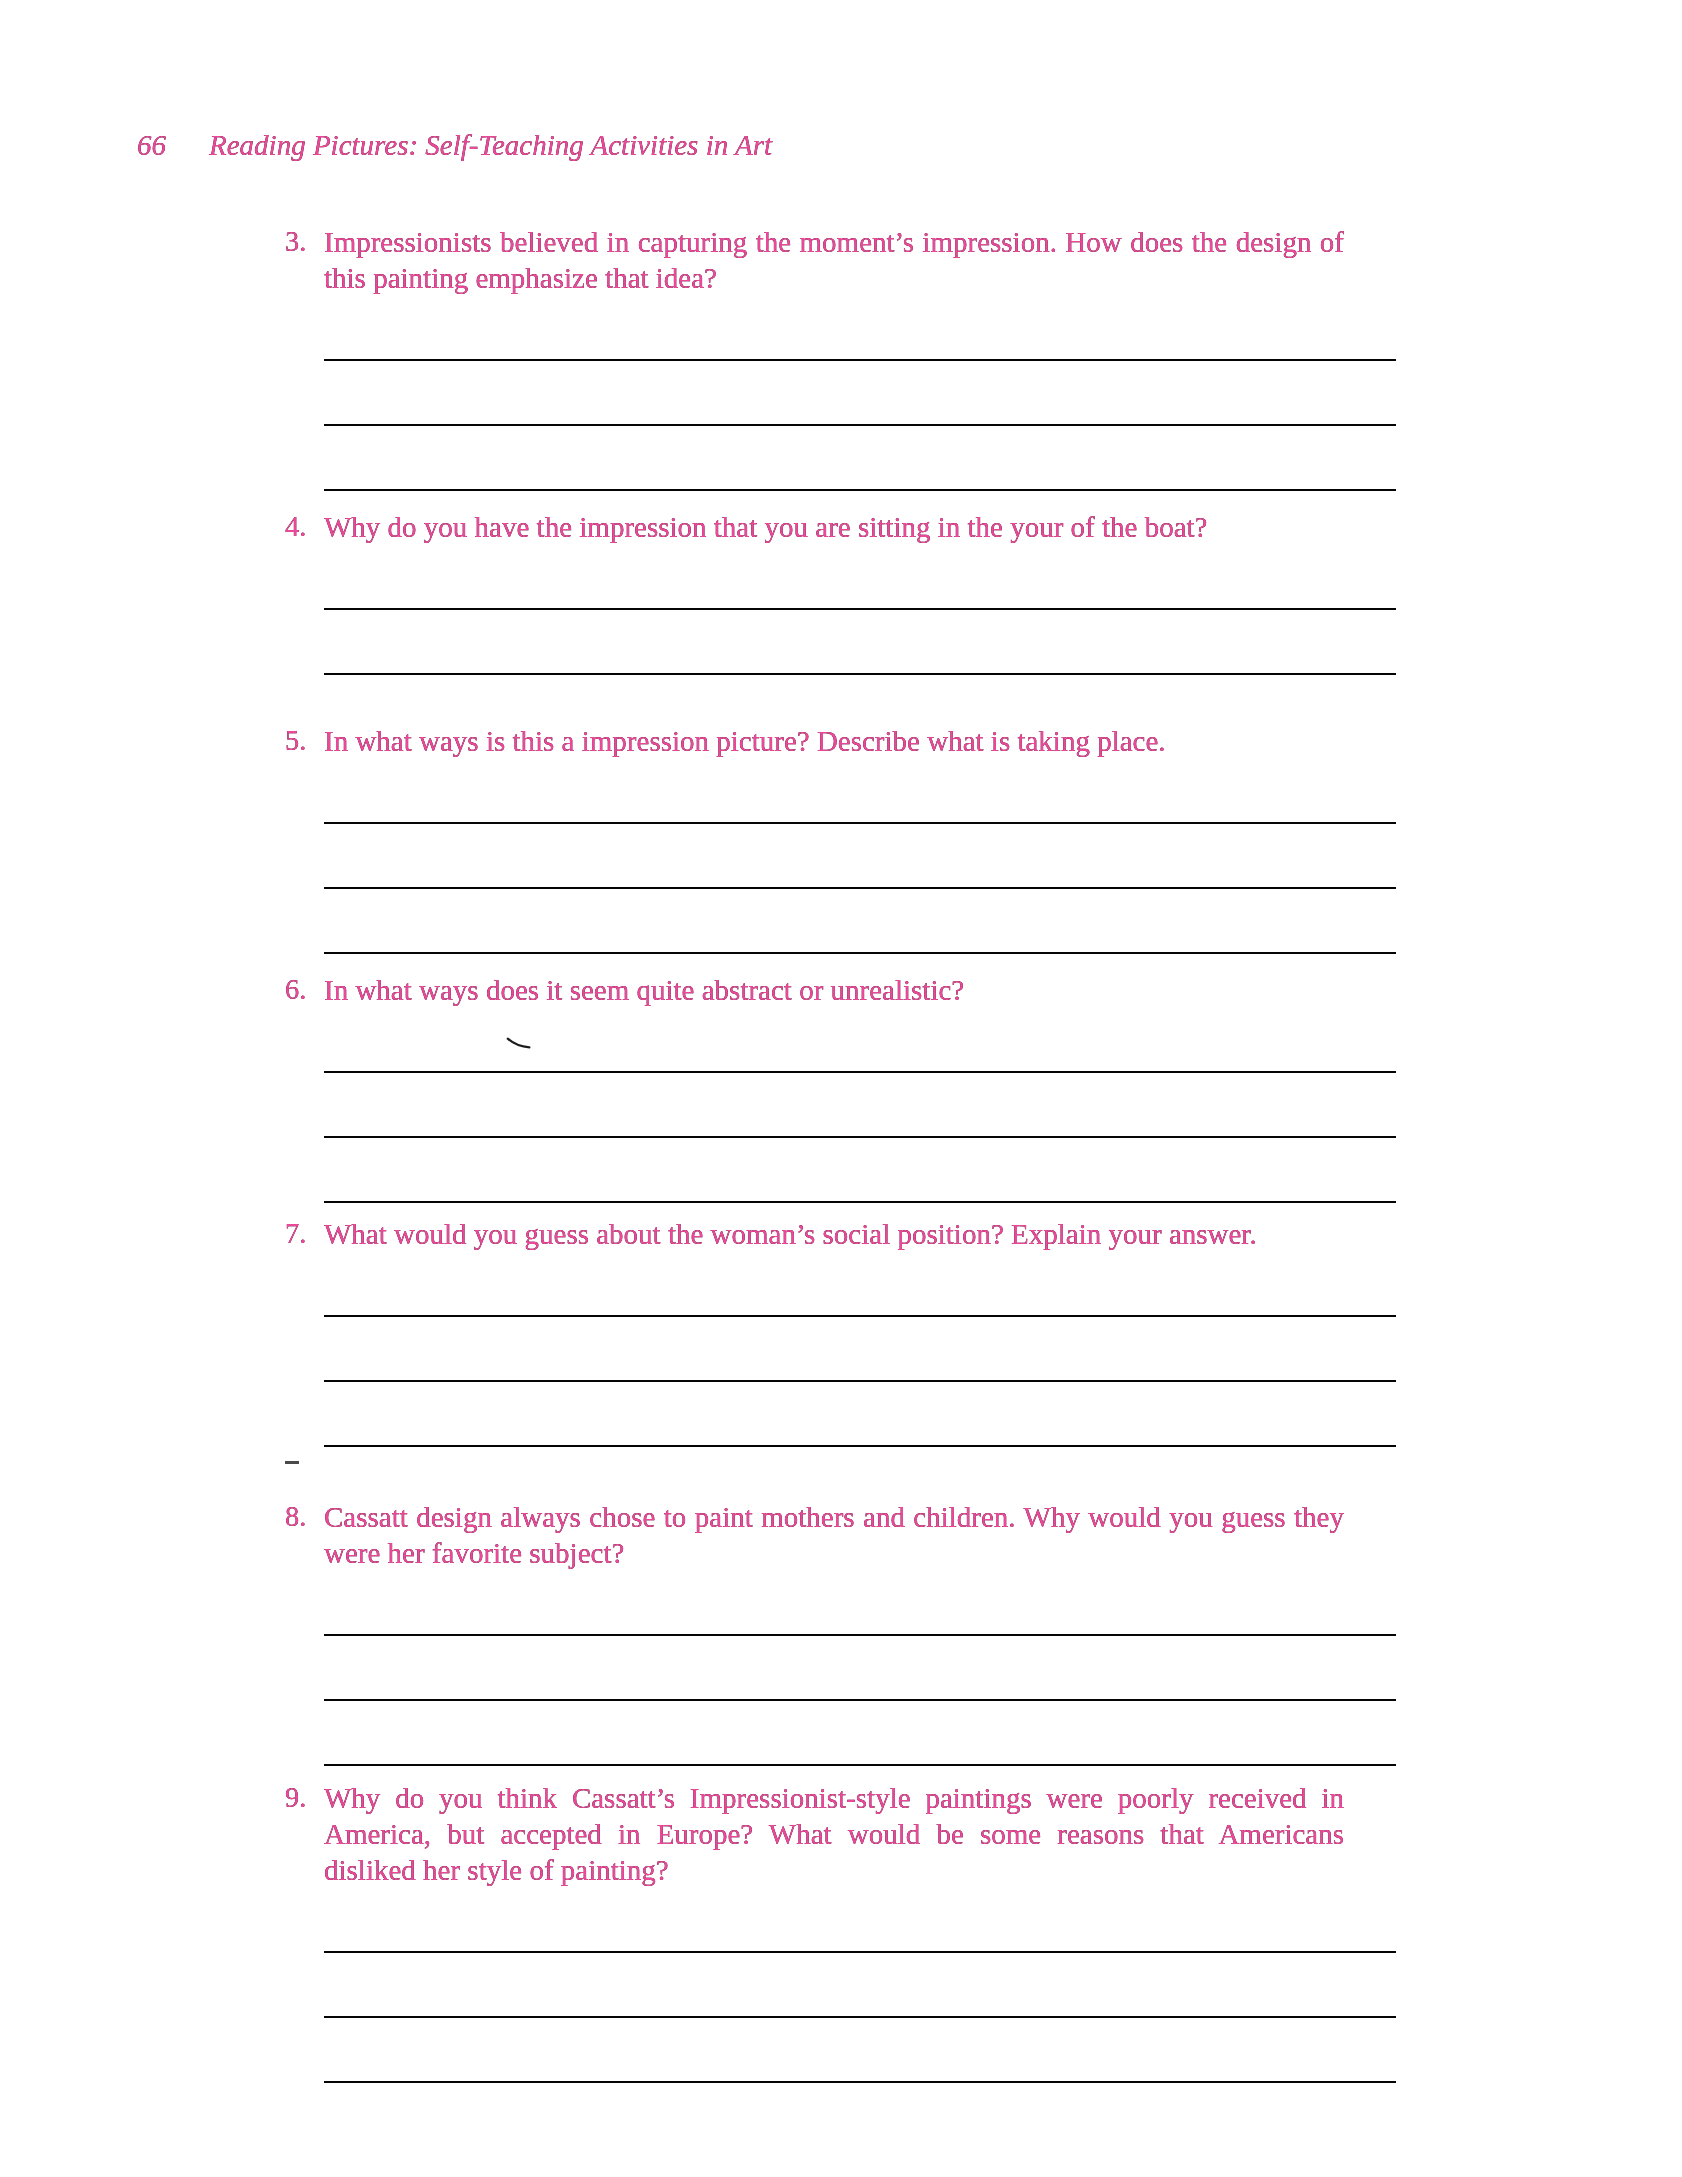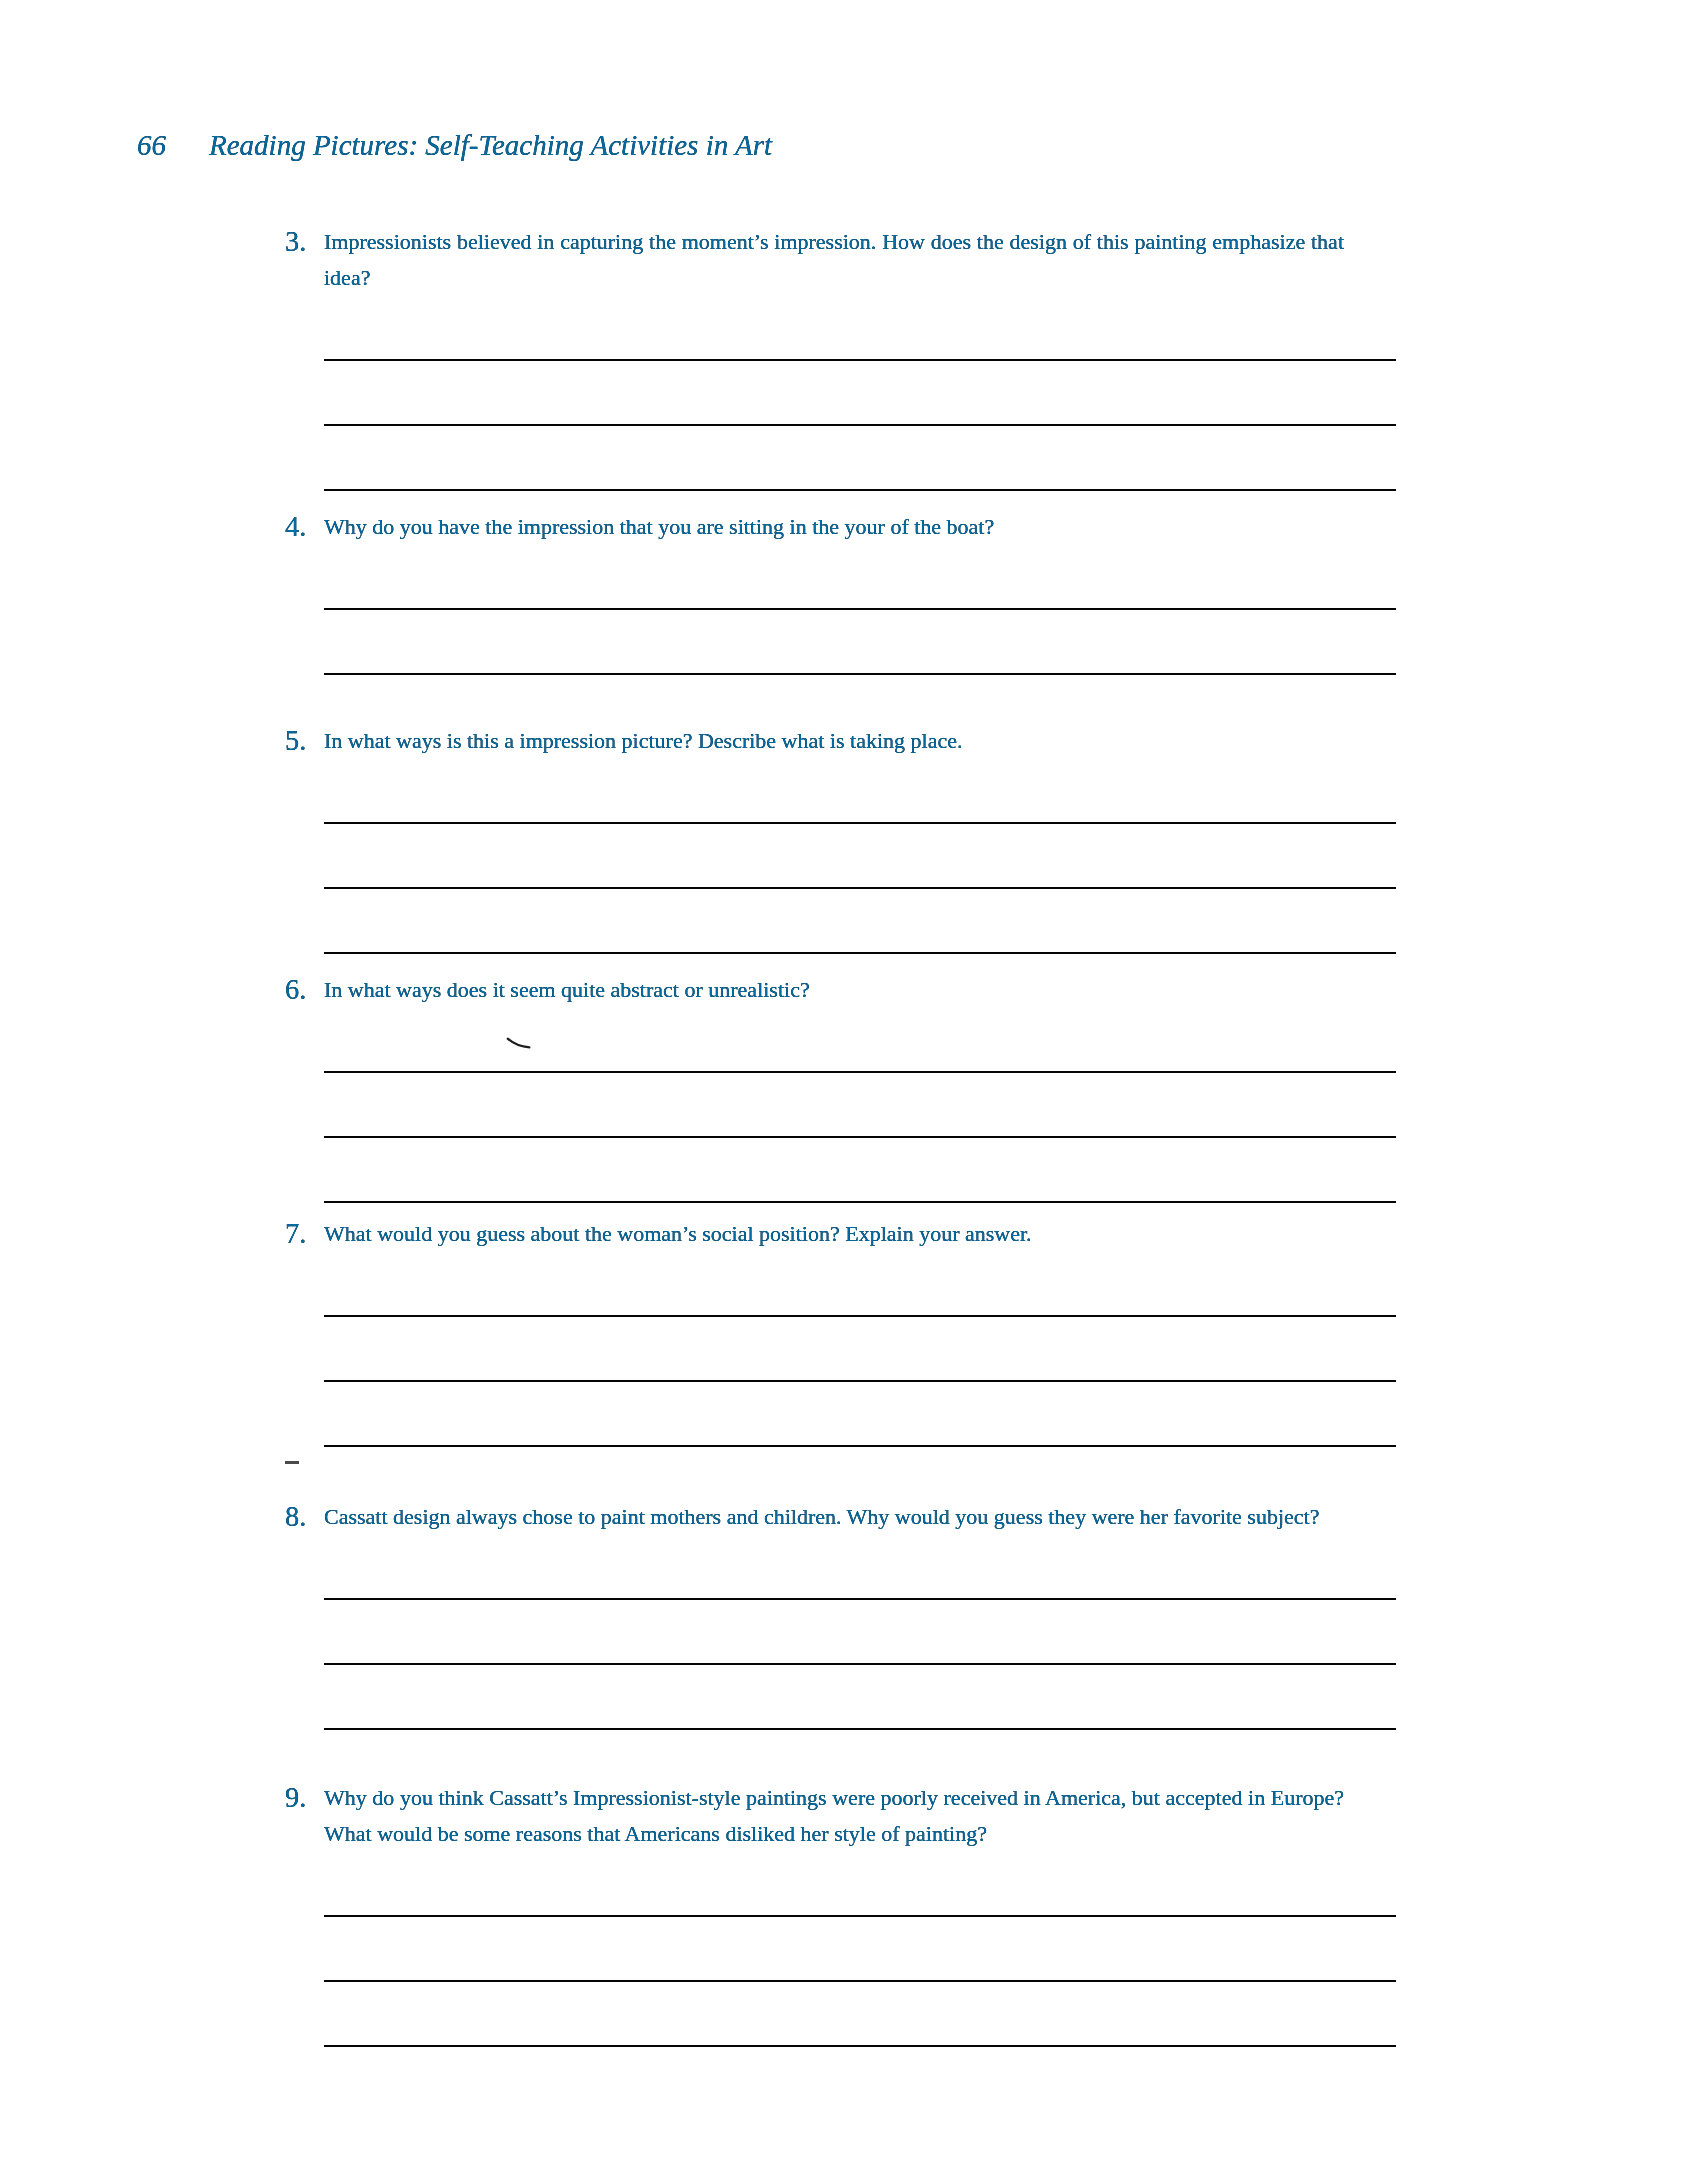--- a/index.html
+++ b/index.html
@@ -6,21 +6,21 @@
     margin: 0;
     padding: 0;
     background: #e8e8e8;
   }
   .page {
     position: relative;
     width: 1683px;
     height: 2177px;
     background: #ffffff;
     font-family: "Liberation Serif", serif;
-    color: #0369a1;
+    color: #ec4899;
     overflow: hidden;
   }
   
   .running-header {
     position: absolute;
     top: 128px;
     left: 137px;
     font-size: 29px;
     line-height: 35px;
     font-style: italic;
@@ -44,21 +44,21 @@
   .q-num {
     flex: none;
     width: 39px;
     font-size: 28.5px;
     line-height: 36px;
     text-shadow: 0 0 0.5px #000;
   }
   .q-text {
     margin: 0;
     width: 1020px;
-    font-size: 22px;
+    font-size: 29px;
     line-height: 36px;
     text-align: justify;
     text-shadow: 0 0 0.5px #000;
   }
   .answer-lines {
     margin-left: 39px;
     width: 1072px;
   }
   .answer-line {
     height: 65px;

